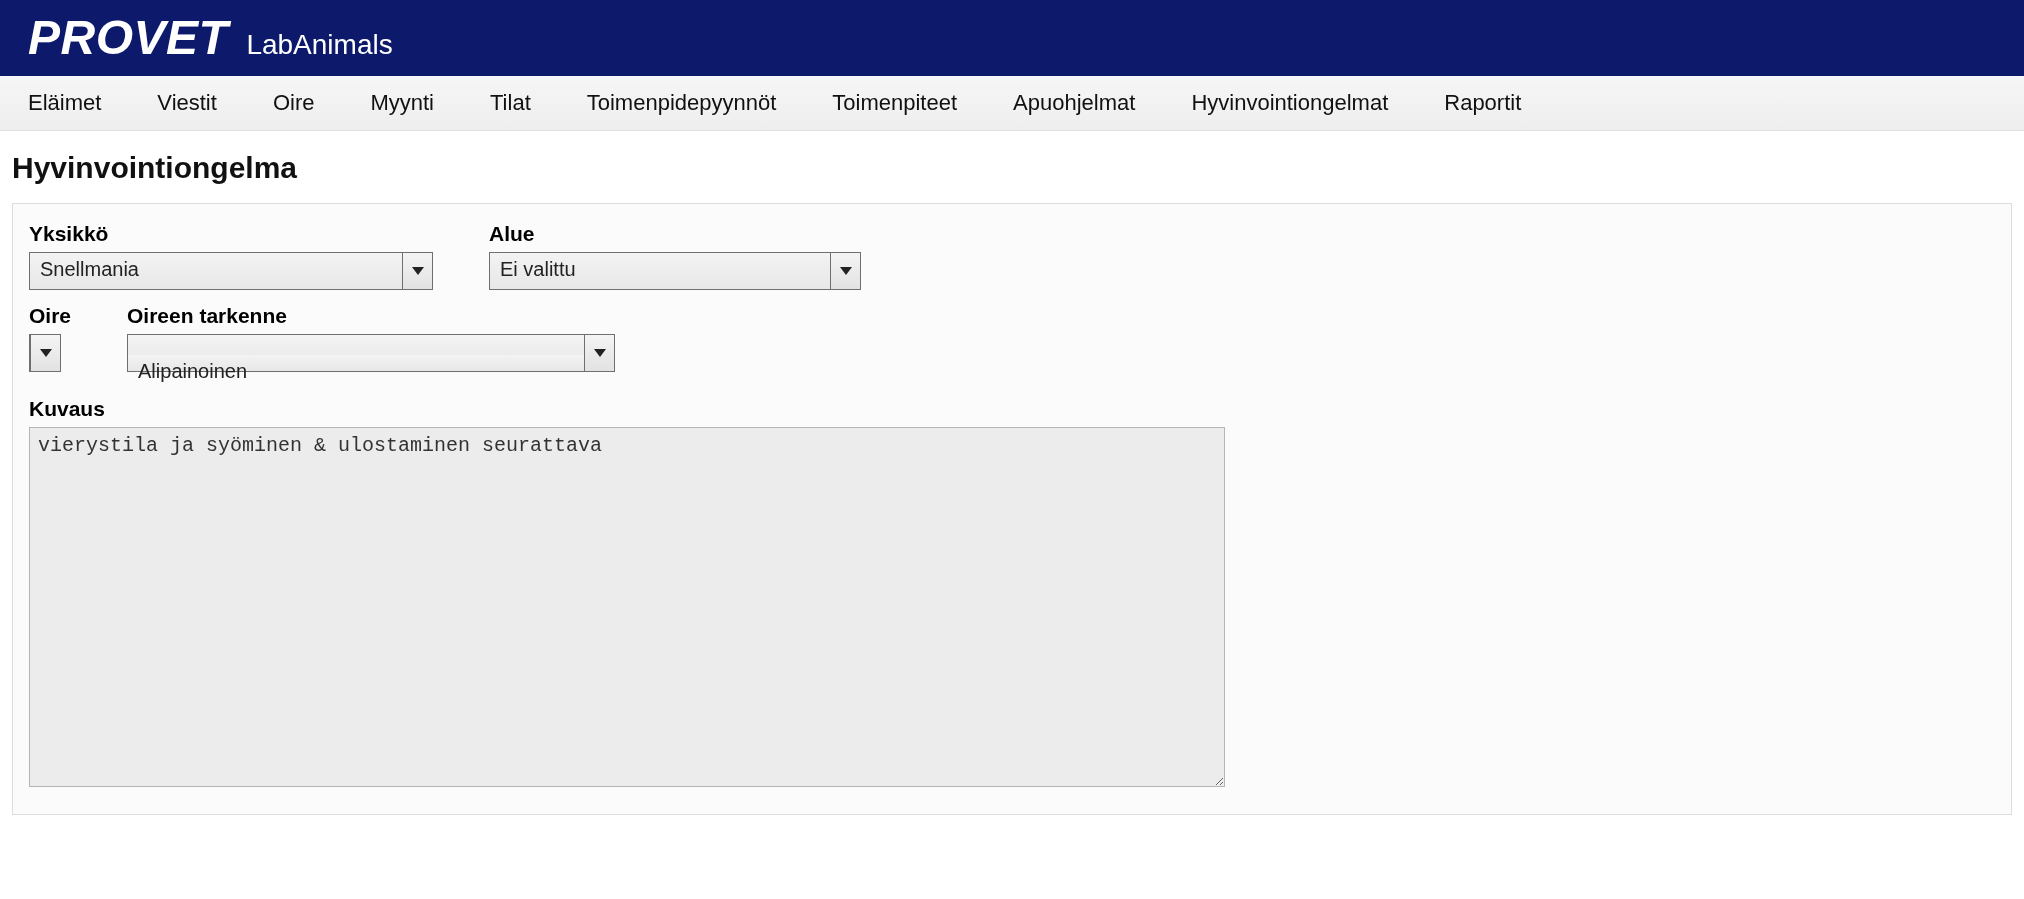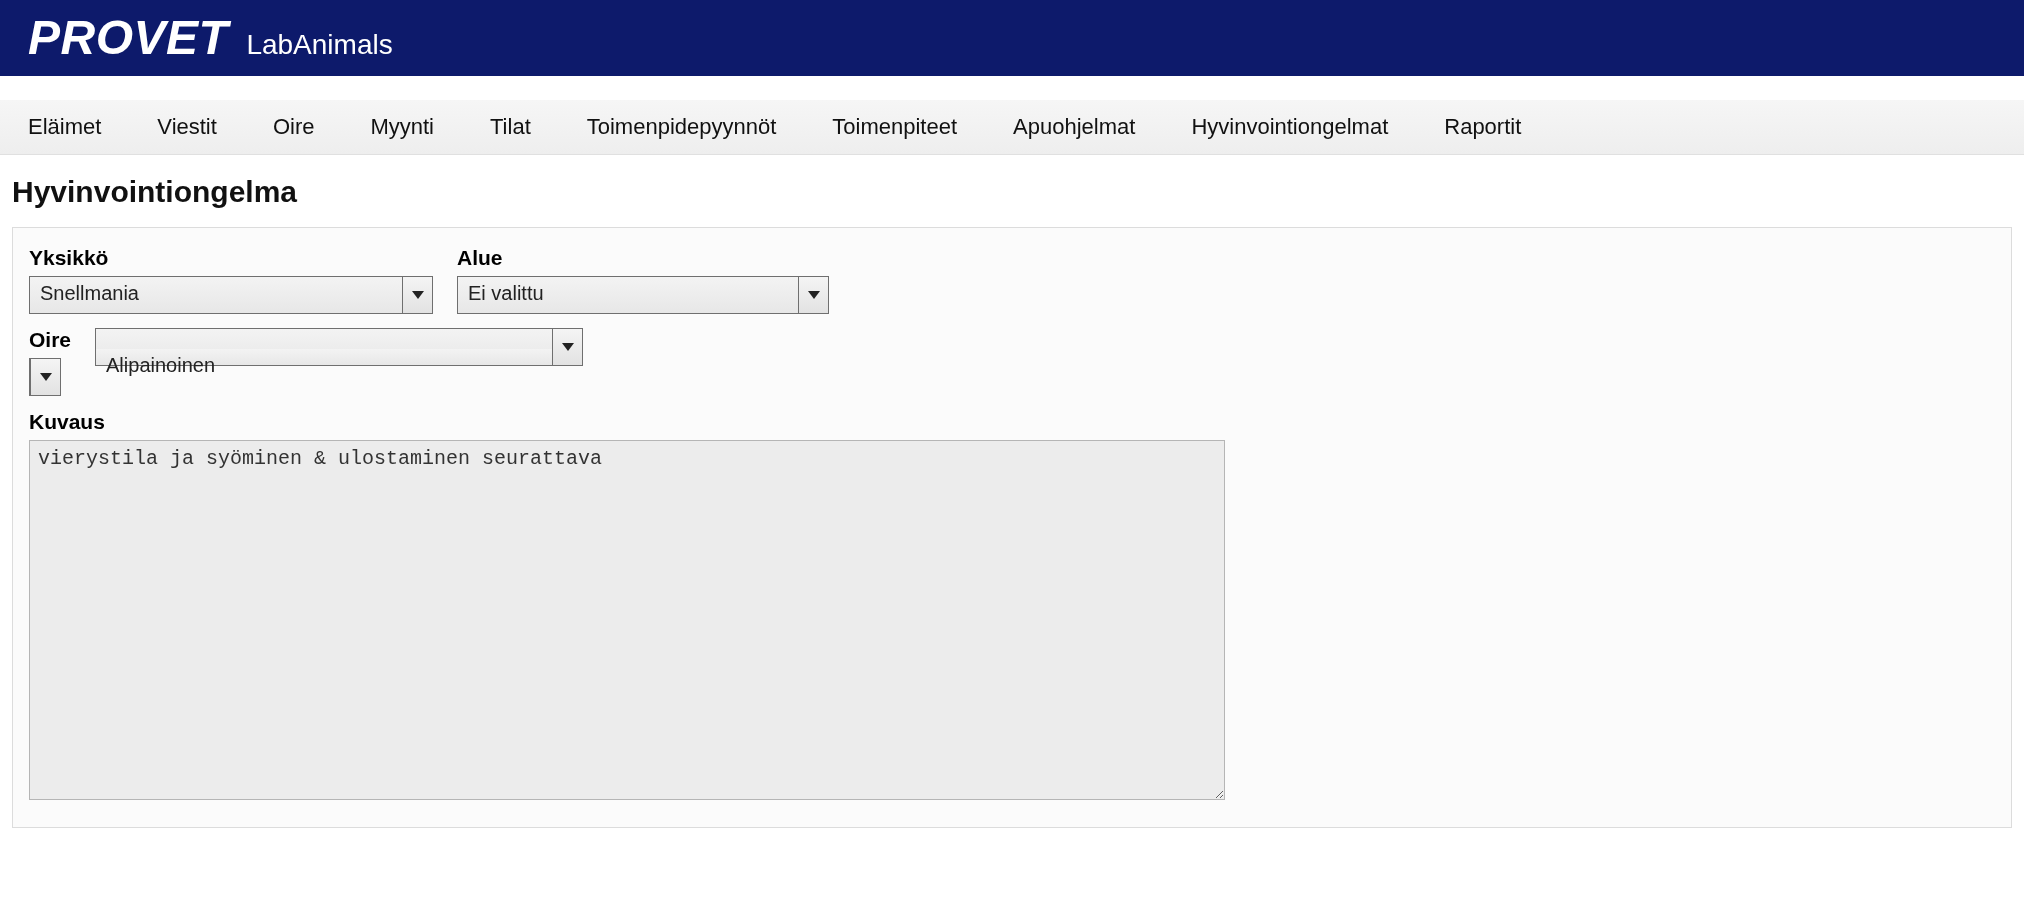--- a/index.html
+++ b/index.html
@@ -29,21 +29,20 @@
   .brand-sub {
     font-size: 28px;
     font-weight: 400;
   }
   .menubar {
     background: linear-gradient(#f6f6f6, #eeeeee);
     border-bottom: 1px solid #e0e0e0;
     padding: 0;
     display: flex;
     align-items: flex-start;
-    margin-top: 24px;
   }
   .menubar .menu-item {
     font-size: 22px;
     color: #111;
     padding: 14px 28px;
     cursor: pointer;
     white-space: nowrap;
   }
   .page-title {
     font-size: 30px;
@@ -52,21 +51,21 @@
     color: #111;
   }
   .form-panel {
     margin: 0 12px;
     border: 1px solid #dcdcdc;
     background: #fbfbfb;
     padding: 18px 16px 22px 16px;
   }
   .form-row {
     display: flex;
-    gap: 24px;
+    gap: 56px;
     margin-bottom: 14px;
   }
   .form-field label {
     display: block;
     font-weight: 700;
     font-size: 21px;
     margin-bottom: 6px;
   }
   .select-control {
     display: inline-flex;
@@ -174,20 +173,21 @@
           <span>
             <svg width="12" height="8" viewBox="0 0 12 8">
                 <polygon points="0,0 12,0 6,8" fill="#222"></polygon>
               </svg>
           </span>
         </div>
       </div>
     </div>
 
     <div class="form-field">
+      <label>Oireen tarkenne</label>
       <div class="select-control w-tarkenne">
         <div class="select-value">Alipainoinen</div>
         <div class="select-button">
           <span>
             <svg width="12" height="8" viewBox="0 0 12 8">
                 <polygon points="0,0 12,0 6,8" fill="#222"></polygon>
               </svg>
           </span>
         </div>
       </div>

